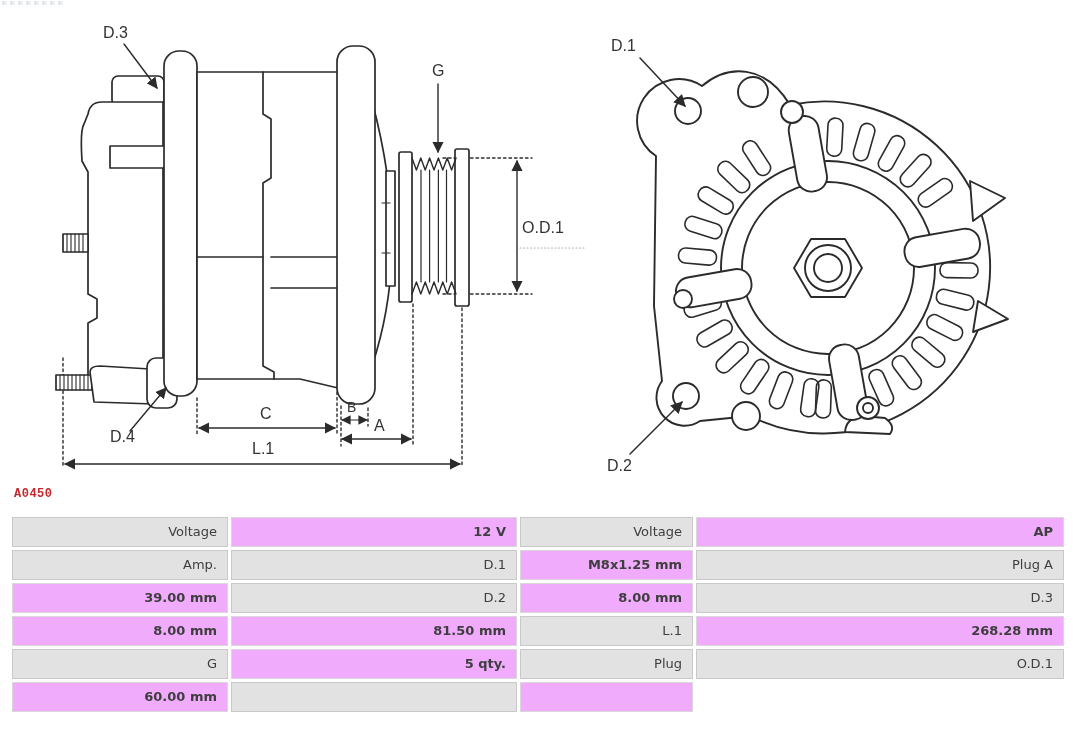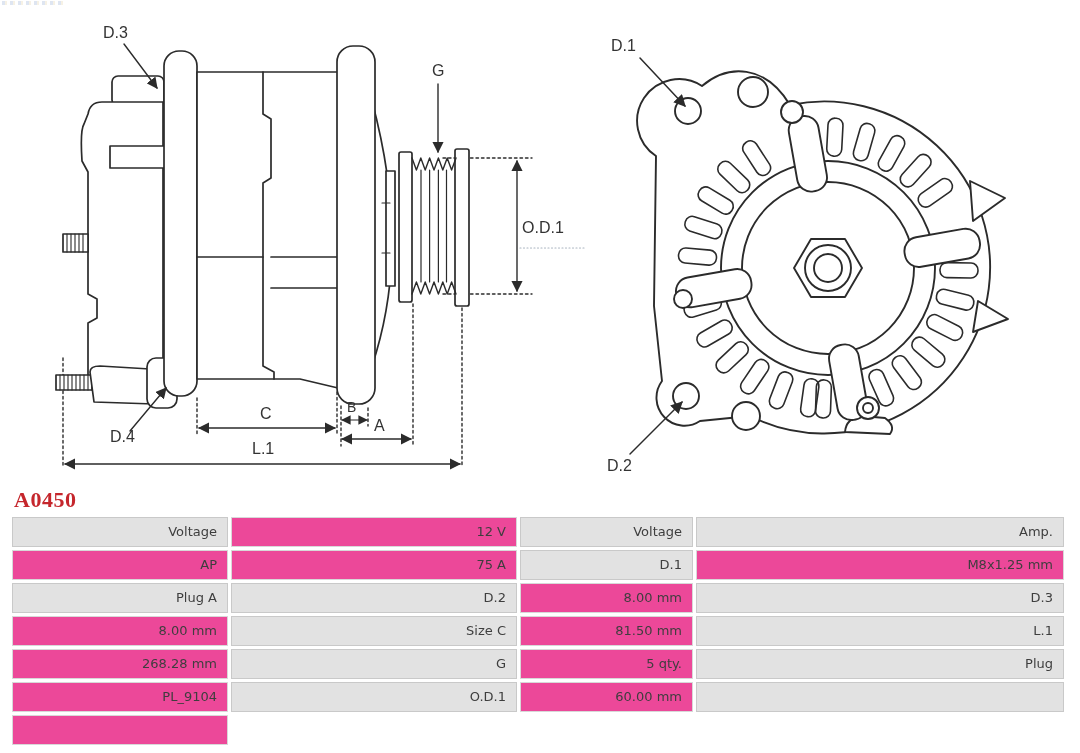--- a/index.html
+++ b/index.html
@@ -7,29 +7,29 @@
        font-family:"DejaVu Sans","Liberation Sans",sans-serif;}
 
   
   .corner-artifact{position:absolute;left:2px;top:1px;width:62px;height:4px;opacity:.55;
     background:repeating-linear-gradient(90deg,#c3d0e6 0 3px,#efe6cf 3px 5px,rgba(255,255,255,0) 5px 8px);}
 
   svg.diagram{position:absolute;left:0;top:6px;font-family:"Liberation Sans",sans-serif;}
   svg.diagram text{fill:#333;font-size:16px;}
   svg.diagram text.small{font-size:14px;}
 
-  .part-number{position:absolute;left:14px;top:487px;font-size:22px;letter-spacing:.5px;
-    color:#c5262c;font-weight:700;font-family:Liberation Serif, serif;}
+  .part-number{position:absolute;left:14px;top:487px;font-size:12px;letter-spacing:.5px;
+    color:#c5262c;font-weight:700;font-family:Liberation Mono, monospace;}
 
   .spec-grid{position:absolute;left:12px;top:517px;width:948px;display:grid;
     grid-template-columns:216px 286px 173px 368px;column-gap:3px;row-gap:3px;}
   .spec-grid .cell{height:30px;line-height:28px;box-sizing:border-box;font-size:13px;
     color:#3e3e3e;text-align:right;padding-right:10px;overflow:hidden;white-space:nowrap;}
   .spec-grid .lbl{background:#e2e2e2;border:1px solid #c9c9c9;}
-  .spec-grid .val{background:#ec4899;border:1px solid #d8d8d8;}
+  .spec-grid .val{background:#f0abfc;border:1px solid #d8d8d8;font-weight:bold;}
 </style>
 </head>
 <body>
 
 <div class="corner-artifact"></div>
 
 <svg class="diagram" width="1080" height="478" viewBox="0 0 1080 478">
   <defs>
     <marker id="ah" viewBox="0 0 10 10" refX="9" refY="5" markerWidth="8" markerHeight="8" orient="auto-start-reverse">
         <path d="M0,0 L10,5 L0,10 Z" fill="#2b2b2b"></path>
@@ -166,41 +166,39 @@
   <text x="611" y="45">D.1</text>
   <text x="607" y="465">D.2</text>
 </svg>
 
 <div class="part-number">A0450</div>
 
 <div class="spec-grid">
   <div class="cell lbl">Voltage</div>
   <div class="cell val">12 V</div>
   <div class="cell lbl">Voltage</div>
+  <div class="cell val">AP</div>
+
   <div class="cell lbl">Amp.</div>
-
-  <div class="cell val">AP</div>
-  <div class="cell val">75 A</div>
   <div class="cell lbl">D.1</div>
   <div class="cell val">M8x1.25 mm</div>
 
   <div class="cell lbl">Plug A</div>
+  <div class="cell val">39.00 mm</div>
   <div class="cell lbl">D.2</div>
   <div class="cell val">8.00 mm</div>
 
   <div class="cell lbl">D.3</div>
   <div class="cell val">8.00 mm</div>
 
-  <div class="cell lbl">Size C</div>
   <div class="cell val">81.50 mm</div>
   <div class="cell lbl">L.1</div>
   <div class="cell val">268.28 mm</div>
 
   <div class="cell lbl">G</div>
   <div class="cell val">5 qty.</div>
   <div class="cell lbl">Plug</div>
-  <div class="cell val">PL_9104</div>
 
   <div class="cell lbl">O.D.1</div>
   <div class="cell val">60.00 mm</div>
   <div class="cell lbl"></div>
   <div class="cell val"></div>
 </div>
 
 </body></html>

